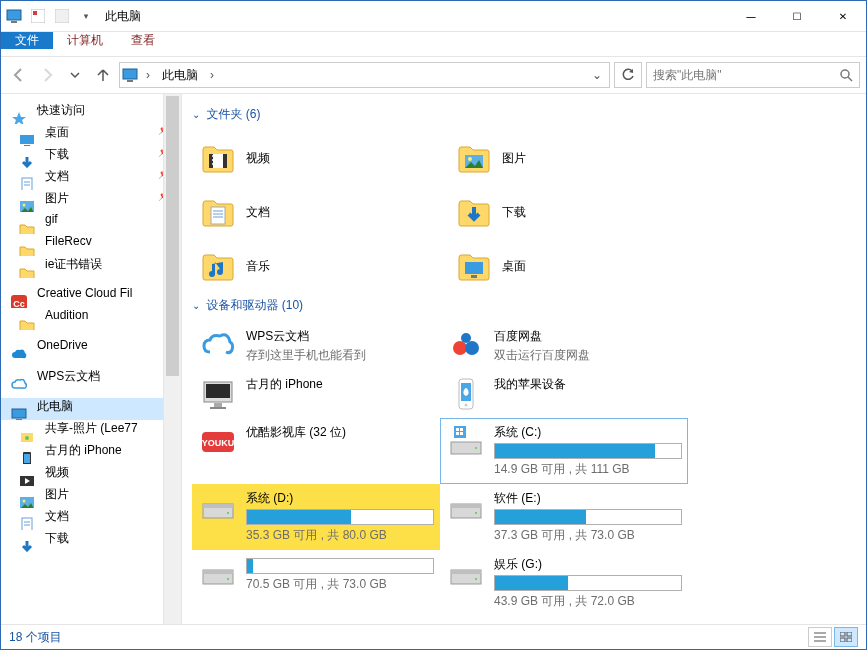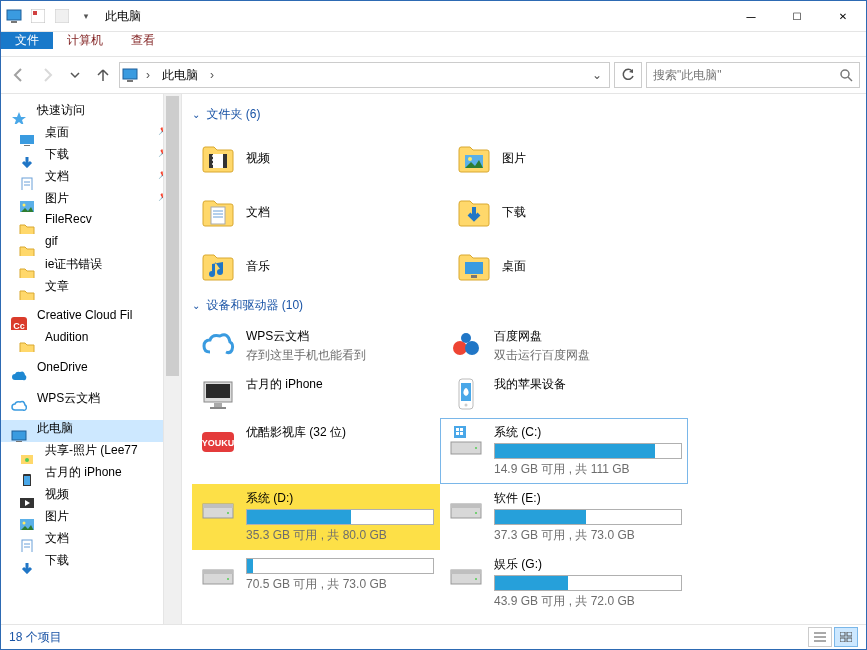--- a/index.html
+++ b/index.html
@@ -203,45 +203,37 @@
             </span>
             <span>图片</span>
             <span class="pin">📌</span>
           </div>
           <div class="sbi">
             <span class="ic">
               <svg width="16" height="16">
                 <path d="M1 5 L1 14 L15 14 L15 6 L8 6 L6 4 L1 4 Z" fill="#ffd86b" stroke="#d9a830"></path>
               </svg>
             </span>
+            <span>gif</span>
+          </div>
+          <div class="sbi">
+            <span class="ic">
+              <svg width="16" height="16">
+                <path d="M1 5 L1 14 L15 14 L15 6 L8 6 L6 4 L1 4 Z" fill="#ffd86b" stroke="#d9a830"></path>
+              </svg>
+            </span>
             <span>FileRecv</span>
           </div>
           <div class="sbi">
             <span class="ic">
               <svg width="16" height="16">
                 <path d="M1 5 L1 14 L15 14 L15 6 L8 6 L6 4 L1 4 Z" fill="#ffd86b" stroke="#d9a830"></path>
               </svg>
             </span>
-            <span>gif</span>
-          </div>
-          <div class="sbi">
-            <span class="ic">
-              <svg width="16" height="16">
-                <path d="M1 5 L1 14 L15 14 L15 6 L8 6 L6 4 L1 4 Z" fill="#ffd86b" stroke="#d9a830"></path>
-              </svg>
-            </span>
             <span>ie证书错误</span>
-          </div>
-          <div class="sbi">
-            <span class="ic">
-              <svg width="16" height="16">
-                <path d="M1 5 L1 14 L15 14 L15 6 L8 6 L6 4 L1 4 Z" fill="#ffd86b" stroke="#d9a830"></path>
-              </svg>
-            </span>
-            <span>文章</span>
           </div>
           <div style="height: 8px;"></div>
           <div class="sbi l1">
             <span class="ic">
               <svg width="16" height="16">
                 <rect width="16" height="16" rx="3" fill="#da3b2b"></rect>
                 <text x="8" y="12" font-size="9" fill="#fff" text-anchor="middle" font-weight="bold">Cc</text>
               </svg>
             </span>
             <span>Creative Cloud Fil</span>

